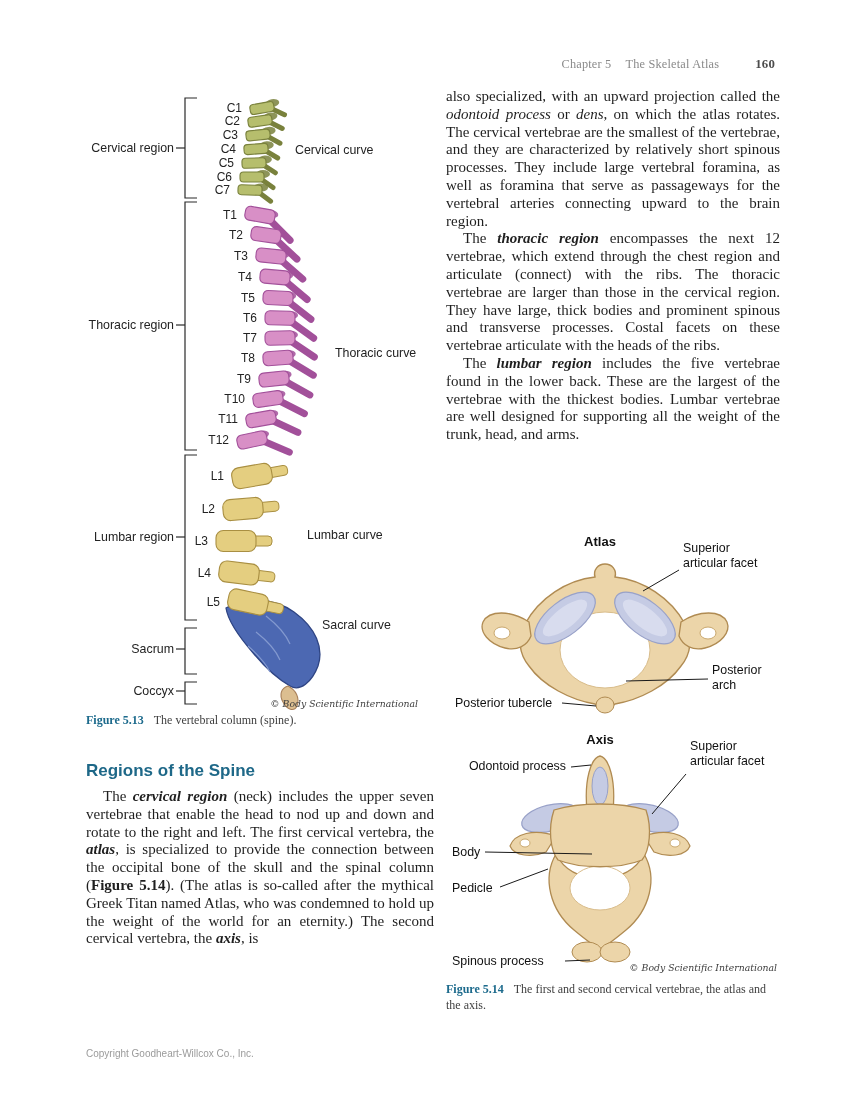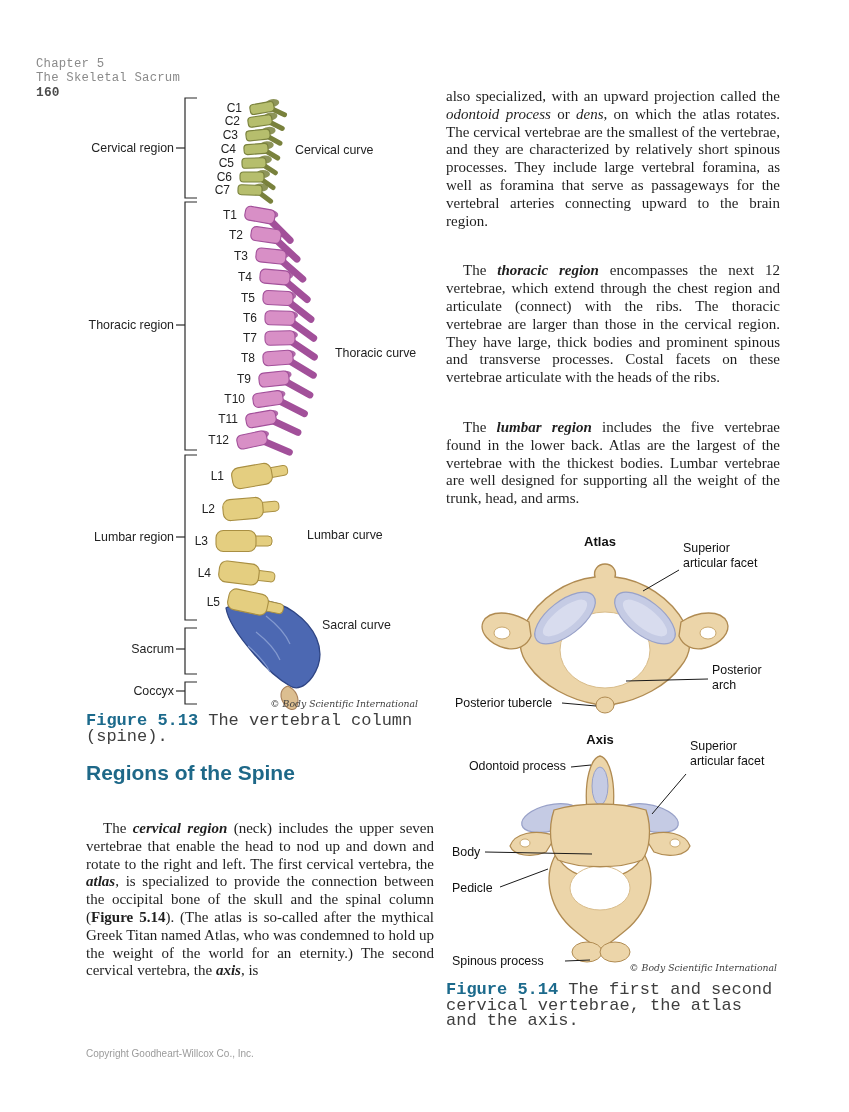--- a/index.html
+++ b/index.html
@@ -1,55 +1,55 @@
 <!DOCTYPE html>
 <html><head>
 <meta charset="utf-8">
 <style>
   html,body{margin:0;padding:0;background:#ffffff;}
   .page{position:relative;width:849px;height:1112px;background:#ffffff;overflow:hidden;
         font-family:"Liberation Serif",serif;color:#1f1f1f;}
   .abs{position:absolute;}
   
-  .header{top:57px;left:0;width:775px;display:flex;justify-content:space-between;align-items:baseline;
-          font-family:Liberation Mono, monospace;font-size:12.3px;color:#8a8a8a;letter-spacing:.2px;flex-direction:column;}
+  .header{top:57px;left:0;width:775px;display:flex;justify-content:flex-end;align-items:baseline;
+          font-family:Liberation Serif, serif;font-size:12.3px;color:#8a8a8a;letter-spacing:.2px;}
   .header .chap{margin-right:14px;}
   .header .pnum{margin-left:36px;font-weight:bold;color:#4c4c4c;font-size:12.8px;}
   
   .col{font-size:15px;line-height:17.8px;text-align:justify;}
   .col p{margin:0;}
-  .col p.ind{text-indent:17px;margin-top:32px;}
+  .col p.ind{text-indent:17px;}
   .st-i{font-style:italic;}
   .st-bi{font-style:italic;font-weight:bold;}
   .st-b{font-weight:bold;}
   
-  .heading{font-family:"Liberation Sans",sans-serif;font-weight:bold;font-size:21px;color:#1e6888;}
-  
-  .figcap{font-family:Liberation Mono, monospace;font-size:17px;color:#3f3f3f;line-height:15.5px;}
+  .heading{font-family:"Liberation Sans",sans-serif;font-weight:bold;font-size:17px;color:#1e6888;}
+  
+  .figcap{font-family:Liberation Serif, serif;font-size:12px;color:#3f3f3f;line-height:15.5px;}
   .figcap .flabel{color:#1c6a8c;font-weight:bold;margin-right:10px;}
   .credit{font-family:"DejaVu Serif",serif;font-style:italic;font-size:9.3px;color:#3c3c3c;text-align:center;}
   .footer{font-family:"Liberation Sans",sans-serif;font-size:10px;color:#9b9b9b;}
   
   svg text{font-family:"Liberation Sans",sans-serif;}
   .vlabel{font-size:12px;fill:#232323;}
   .rlabel{font-size:12.4px;fill:#232323;}
   .clabel{font-size:12.4px;fill:#232323;}
   .btitle{font-size:13px;font-weight:bold;fill:#111;}
   .blabel{font-size:12.4px;fill:#111;}
   .leader{stroke:#1a1a1a;stroke-width:1;fill:none;}
   .bracket{stroke:#2a2a2a;stroke-width:1.2;fill:none;}
 </style>
 </head>
 <body>
 
 <div class="page">
 
   <div class="abs header">
     <span class="chap">Chapter 5</span>
-    <span>The Skeletal Sacrum</span>
+    <span>The Skeletal Atlas</span>
     <span class="pnum">160</span>
   </div>
 
   <svg id="spine-art" class="abs" style="left:78px;top:88px;" width="350" height="630" viewBox="0 0 350 630">
       <path d="M148,520 C168,508 196,510 216,524 C238,540 246,560 240,578 C234,594 222,604 212,598 C198,590 186,578 176,566 C162,550 150,534 148,520 Z" fill="#4c68b2" stroke="#2e4483" stroke-width="1.3"></path>
       <path d="M188,528 Q206,542 212,556 M178,544 Q196,558 202,572 M170,558 Q186,572 192,584" fill="none" stroke="#8399cf" stroke-width="1.2"></path>
       <path d="M210,598 C218,602 222,610 219,618 C216,624 209,622 205,614 C201,607 203,600 210,598 Z" fill="#dcbe90" stroke="#a8805a" stroke-width="1.1"></path>
       <g transform="rotate(-10 184 20)">
         <path d="M190,20 L205,30.5" stroke="#79813c" stroke-width="5" stroke-linecap="round" fill="none"></path>
         <ellipse cx="195" cy="17" rx="7" ry="4" fill="#79813c" opacity="0.85"></ellipse>
@@ -218,21 +218,21 @@
 
   <div class="abs heading" style="left:86px;top:761px;">Regions of the Spine</div>
 
   <div class="abs col" style="left:86px;top:788px;width:348px;">
     <p class="ind"><span>The </span><span class="st-bi">cervical region</span><span> (neck) includes the upper seven vertebrae that enable the head to nod up and down and rotate to the right and left. The first cervical vertebra, the </span><span class="st-bi">atlas</span><span>, is specialized to provide the connection between the occipital bone of the skull and the spinal column (</span><span class="st-b">Figure 5.14</span><span>). (The atlas is so-called after the mythical Greek Titan named Atlas, who was condemned to hold up the weight of the world for an eternity.) The second cervical vertebra, the </span><span class="st-bi">axis</span><span>, is</span></p>
   </div>
 
   <div class="abs col" style="left:446px;top:88px;width:334px;">
     <p><span>also specialized, with an upward projection called the </span><span class="st-i">odontoid process</span><span> or </span><span class="st-i">dens</span><span>, on which the atlas rotates. The cervical vertebrae are the smallest of the vertebrae, and they are characterized by relatively short spinous processes. They include large vertebral foramina, as well as foramina that serve as passageways for the vertebral arteries connecting upward to the brain region.</span></p>
     <p class="ind"><span>The </span><span class="st-bi">thoracic region</span><span> encompasses the next 12 vertebrae, which extend through the chest region and articulate (connect) with the ribs. The thoracic vertebrae are larger than those in the cervical region. They have large, thick bodies and prominent spinous and transverse processes. Costal facets on these vertebrae articulate with the heads of the ribs.</span></p>
-    <p class="ind"><span>The </span><span class="st-bi">lumbar region</span><span> includes the five vertebrae found in the lower back. Atlas are the largest of the vertebrae with the thickest bodies. Lumbar vertebrae are well designed for supporting all the weight of the trunk, head, and arms.</span></p>
+    <p class="ind"><span>The </span><span class="st-bi">lumbar region</span><span> includes the five vertebrae found in the lower back. These are the largest of the vertebrae with the thickest bodies. Lumbar vertebrae are well designed for supporting all the weight of the trunk, head, and arms.</span></p>
   </div>
 
   <svg class="abs" style="left:440px;top:532px;" width="360" height="195" viewBox="0 0 360 195">
     <text x="160" y="14" text-anchor="middle" class="btitle">Atlas</text>
     <g transform="translate(165,102)">
       <path d="M0,-70 C7,-70 12,-64 10,-57 C38,-54 66,-36 80,-10 C88,4 86,20 76,32 C62,52 34,66 10,70 C6,74 -6,74 -10,70 C-34,66 -62,52 -76,32 C-86,20 -88,4 -80,-10 C-66,-36 -38,-54 -10,-57 C-12,-64 -7,-70 0,-70 Z" fill="#ecd5a9" stroke="#b08b52" stroke-width="1.4"></path>
       <path d="M-76,-12 C-94,-24 -116,-24 -122,-12 C-126,-2 -116,10 -100,14 C-88,17 -78,12 -74,2 Z" fill="#ecd5a9" stroke="#b08b52" stroke-width="1.3"></path>
       <path d="M76,-12 C94,-24 116,-24 122,-12 C126,-2 116,10 100,14 C88,17 78,12 74,2 Z" fill="#ecd5a9" stroke="#b08b52" stroke-width="1.3"></path>
       <ellipse cx="-103" cy="-1" rx="8" ry="6" fill="#ffffff" stroke="#c9a86f"></ellipse>
       <ellipse cx="103" cy="-1" rx="8" ry="6" fill="#ffffff" stroke="#c9a86f"></ellipse>

